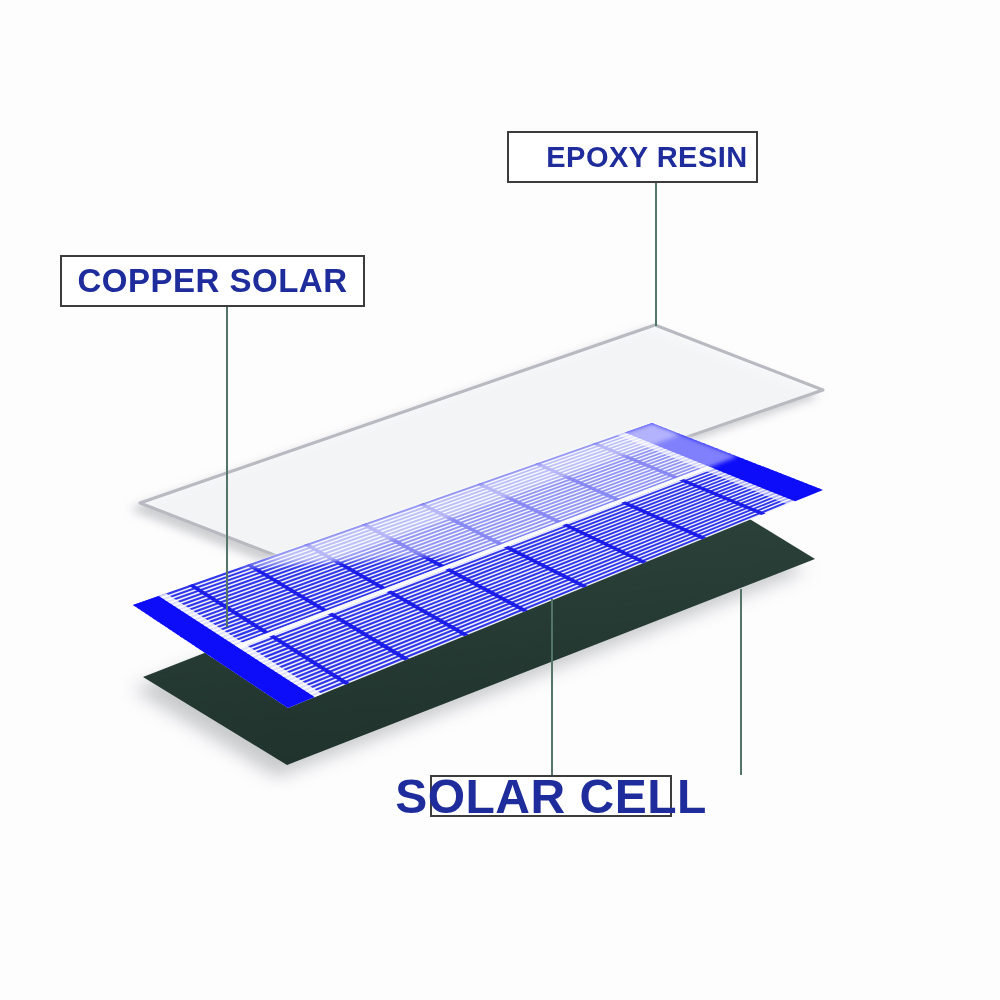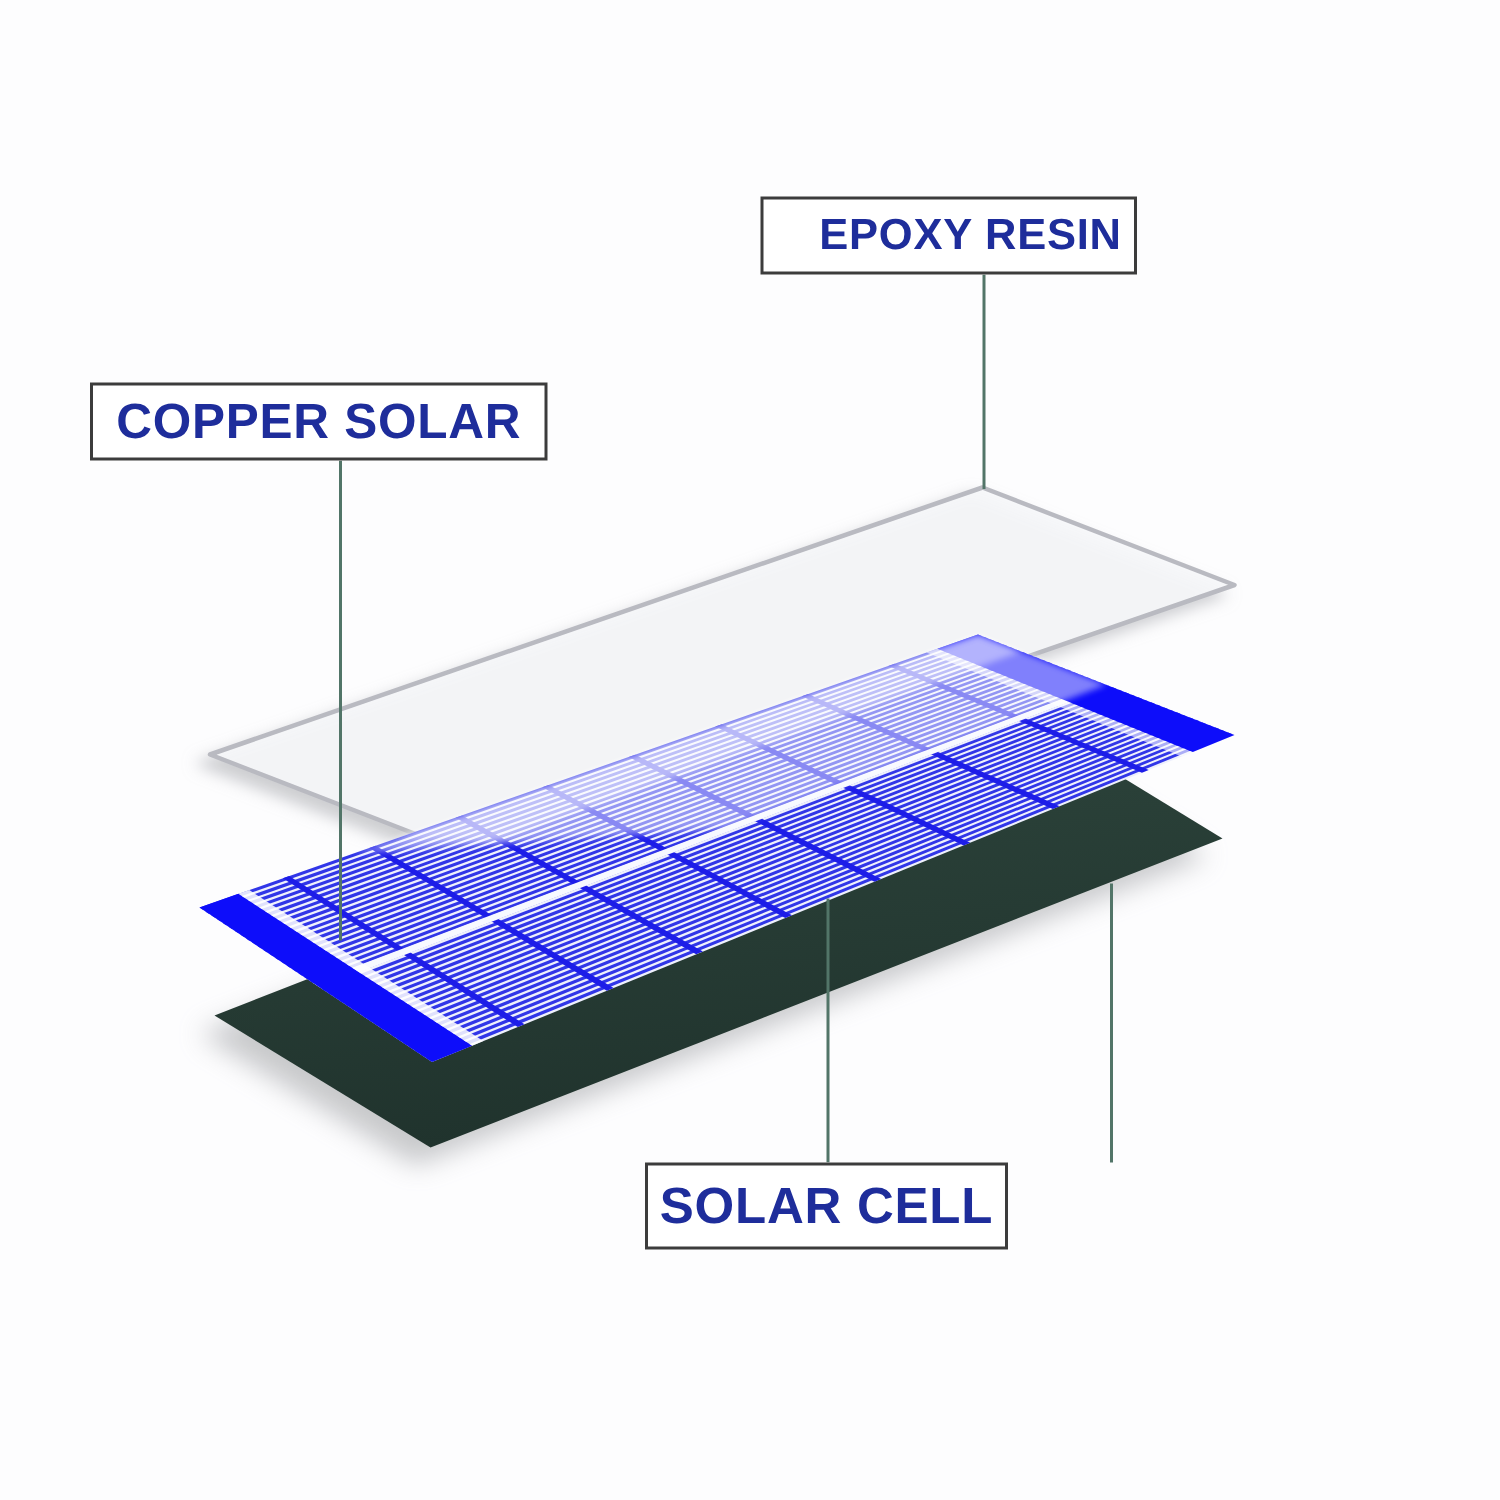--- a/index.html
+++ b/index.html
@@ -12,21 +12,21 @@
     color:#1e2d9b;
     font-family:"Liberation Sans",sans-serif;
     font-weight:bold;
     display:flex;align-items:center;justify-content:center;
     letter-spacing:.5px;
     box-sizing:border-box;
     white-space:nowrap;
   }
   #lbl-epoxy {left:507px;top:131px;width:251px;height:52px;font-size:29px;padding-left:29px;}
   #lbl-copper{left:60px; top:255px;width:305px;height:52px;font-size:33px;}
-  #lbl-solar {left:430px;top:775px;width:242px;height:58px;font-size:34px;}
+  #lbl-solar {left:430px;top:775px;width:242px;height:42px;font-size:48px;}
   #lbl-pcb   {left:685px;top:775px;width:248px;height:55px;font-size:36px;}
   .hl{filter:blur(2px);}
 </style>
 </head>
 <body>
 
 <div class="stage" style="background: rgb(253, 253, 254);">
   <svg id="diagram" width="1000" height="1000" viewBox="0 0 1000 1000">
       <defs>
         <linearGradient id="pcbg" x1="0" y1="0" x2="0.2" y2="1">

